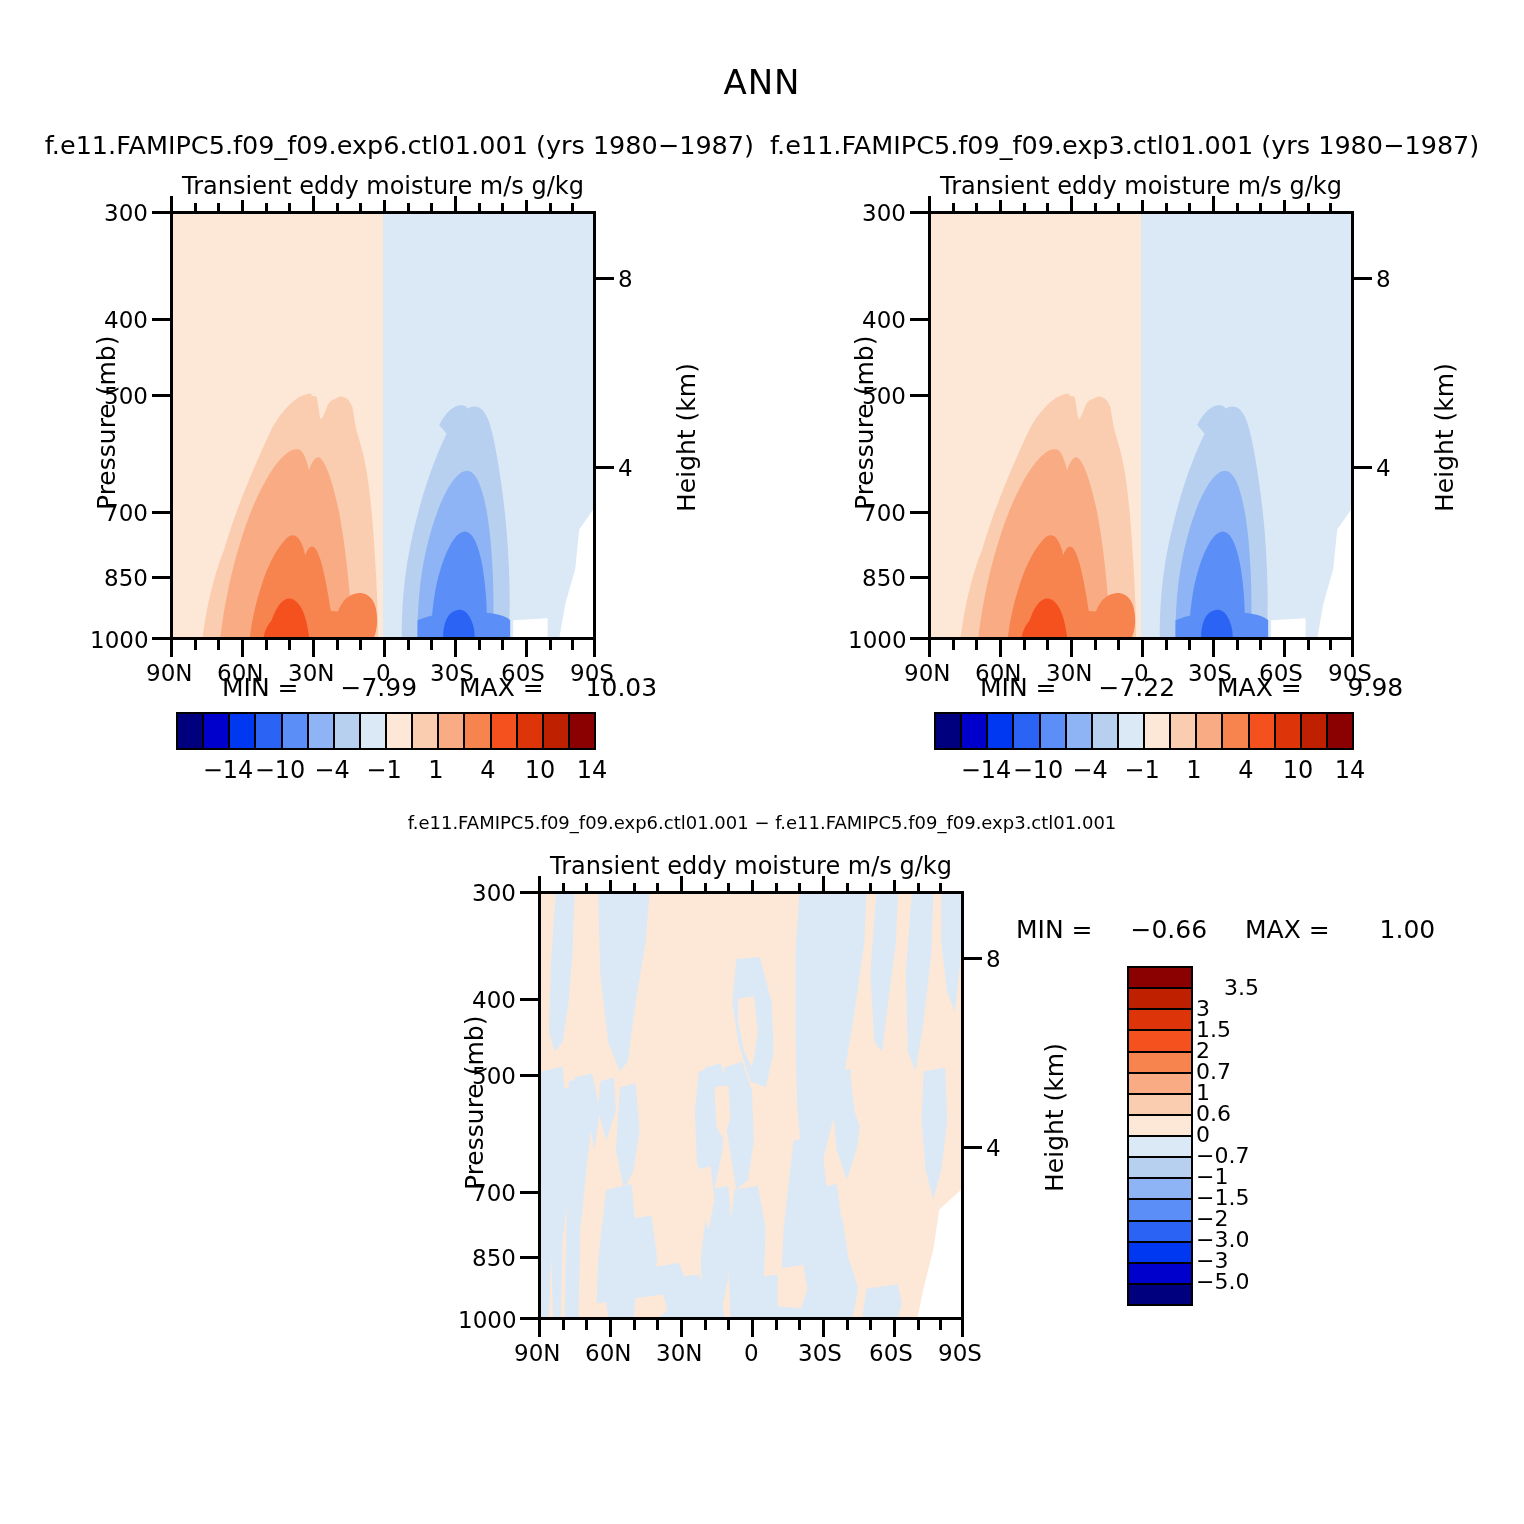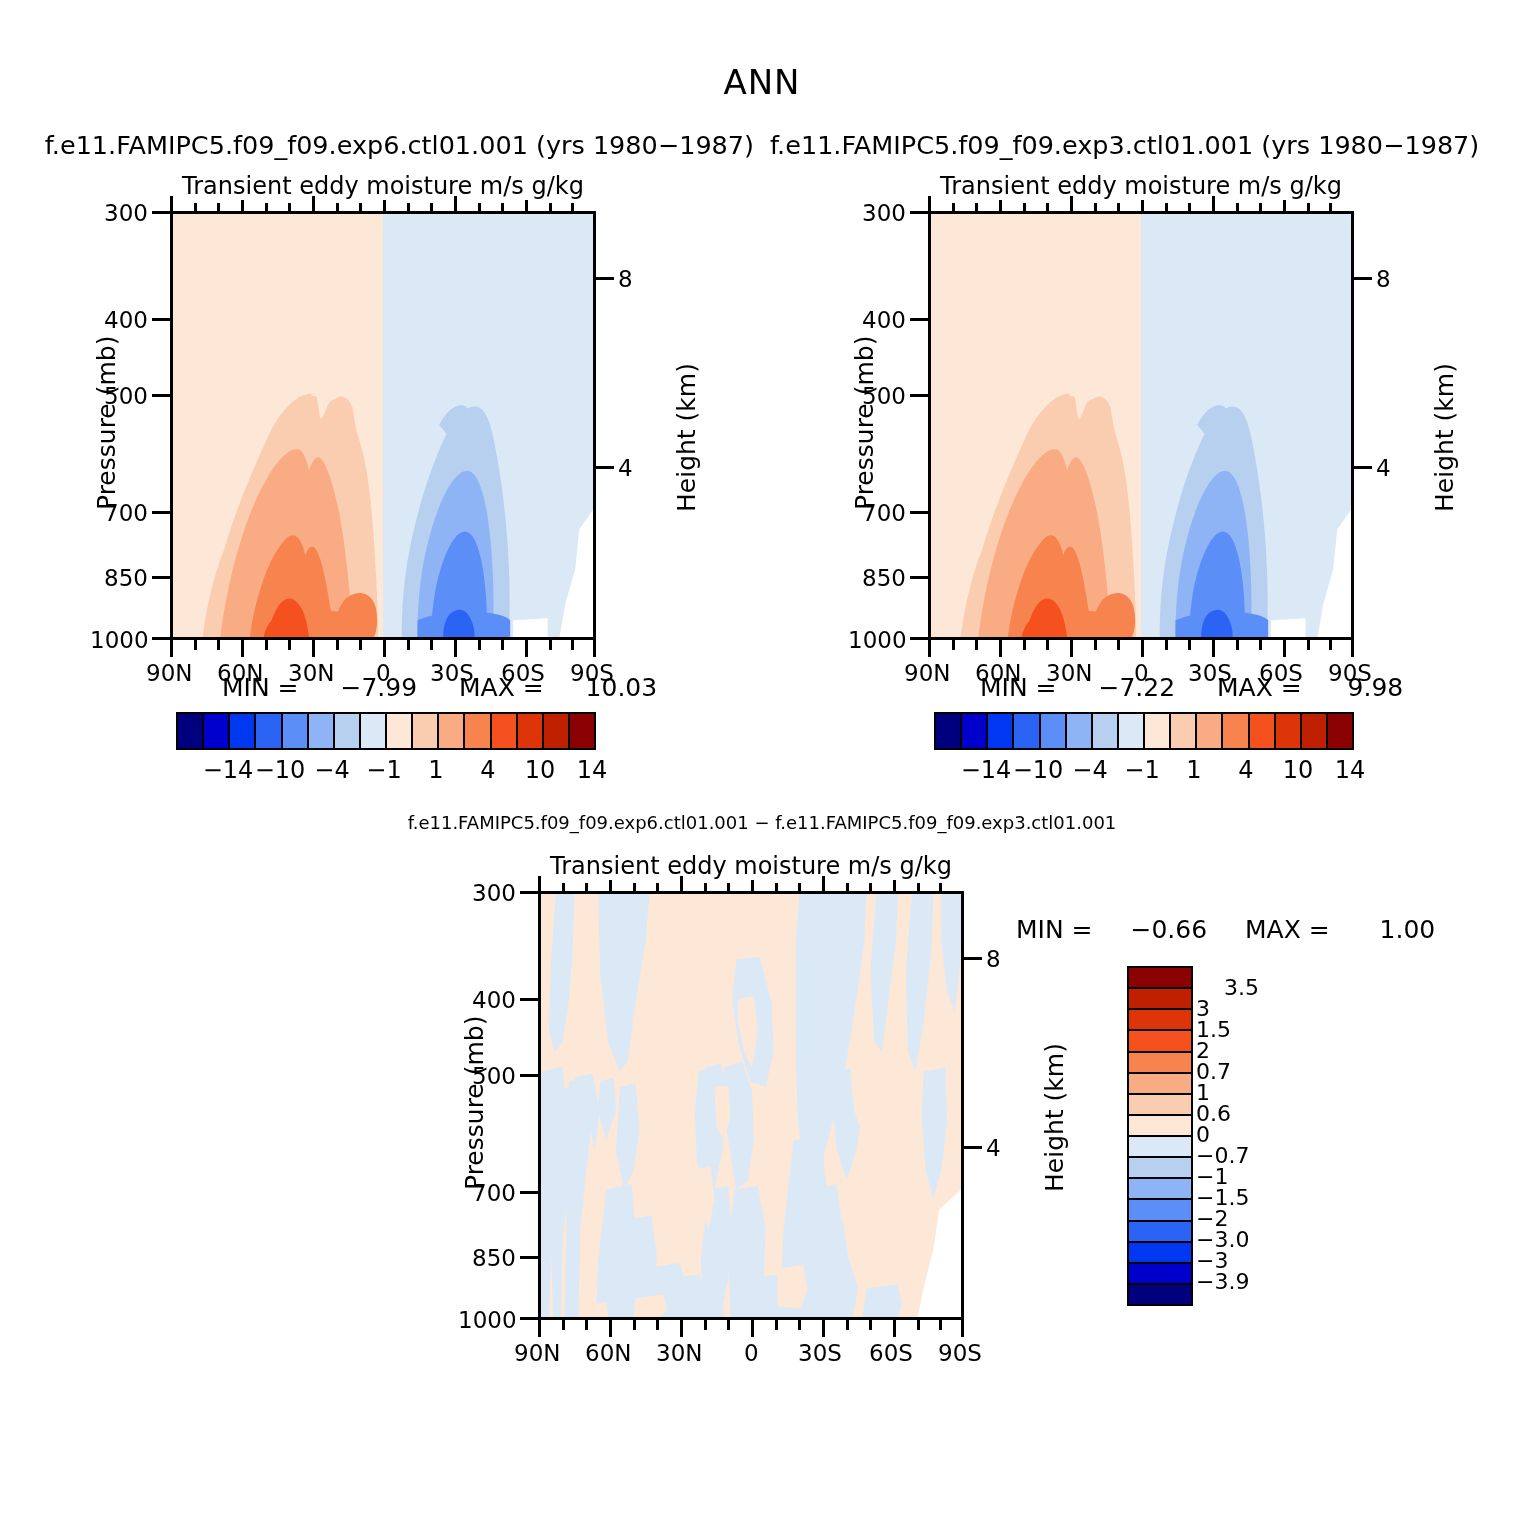--- a/index.html
+++ b/index.html
@@ -577,14 +577,14 @@
     <span style="top: 105px; left: 0px;">0.7</span>
     <span style="top: 126px; left: 0px;">1</span>
     <span style="top: 147px; left: 0px;">0.6</span>
     <span style="top: 168px; left: 0px;">0</span>
     <span style="top: 189px; left: 0px;">−0.7</span>
     <span style="top: 210px; left: 0px;">−1</span>
     <span style="top: 231px; left: 0px;">−1.5</span>
     <span style="top: 252px; left: 0px;">−2</span>
     <span style="top: 273px; left: 0px;">−3.0</span>
     <span style="top: 294px; left: 0px;">−3</span>
-    <span style="top: 315px; left: 0px;">−3.9</span>
+    <span style="top: 315px; left: 0px;">−5.0</span>
   </div>
 
 </body></html>

